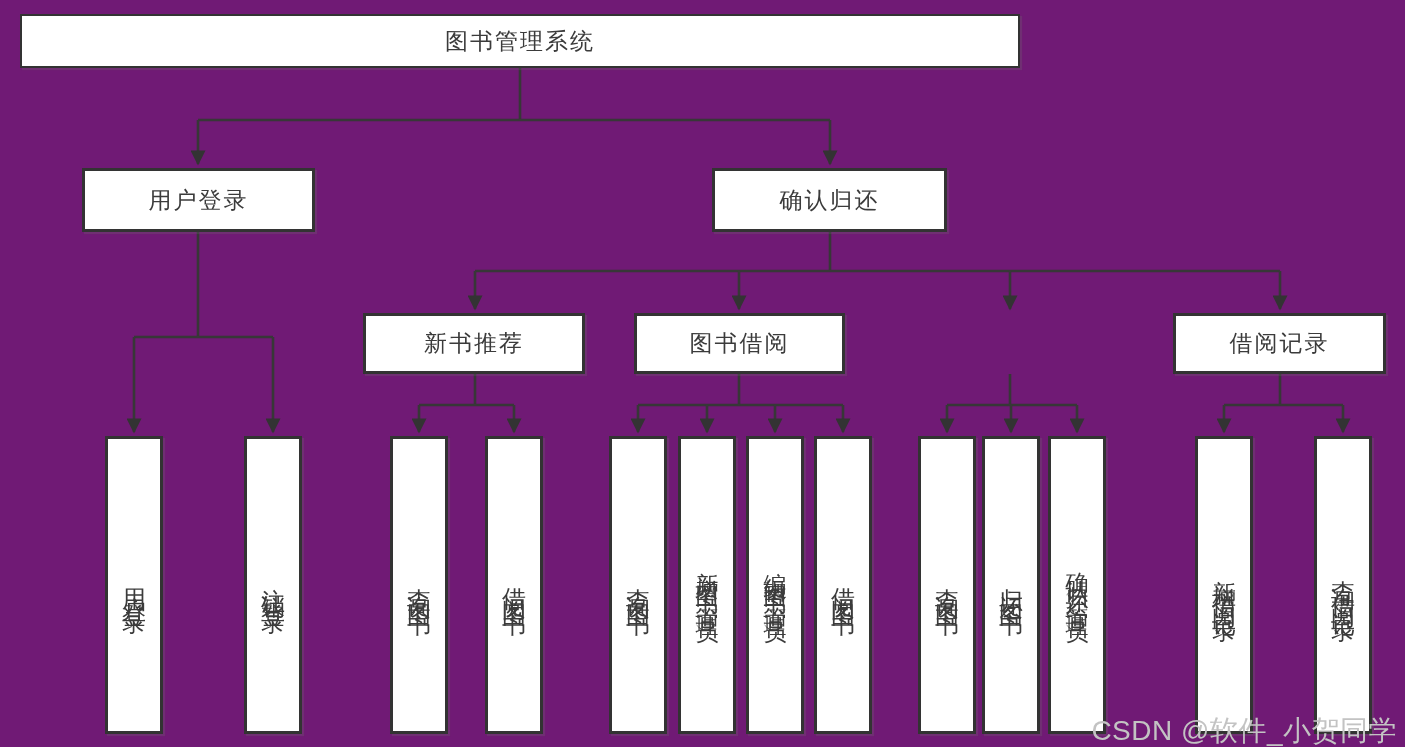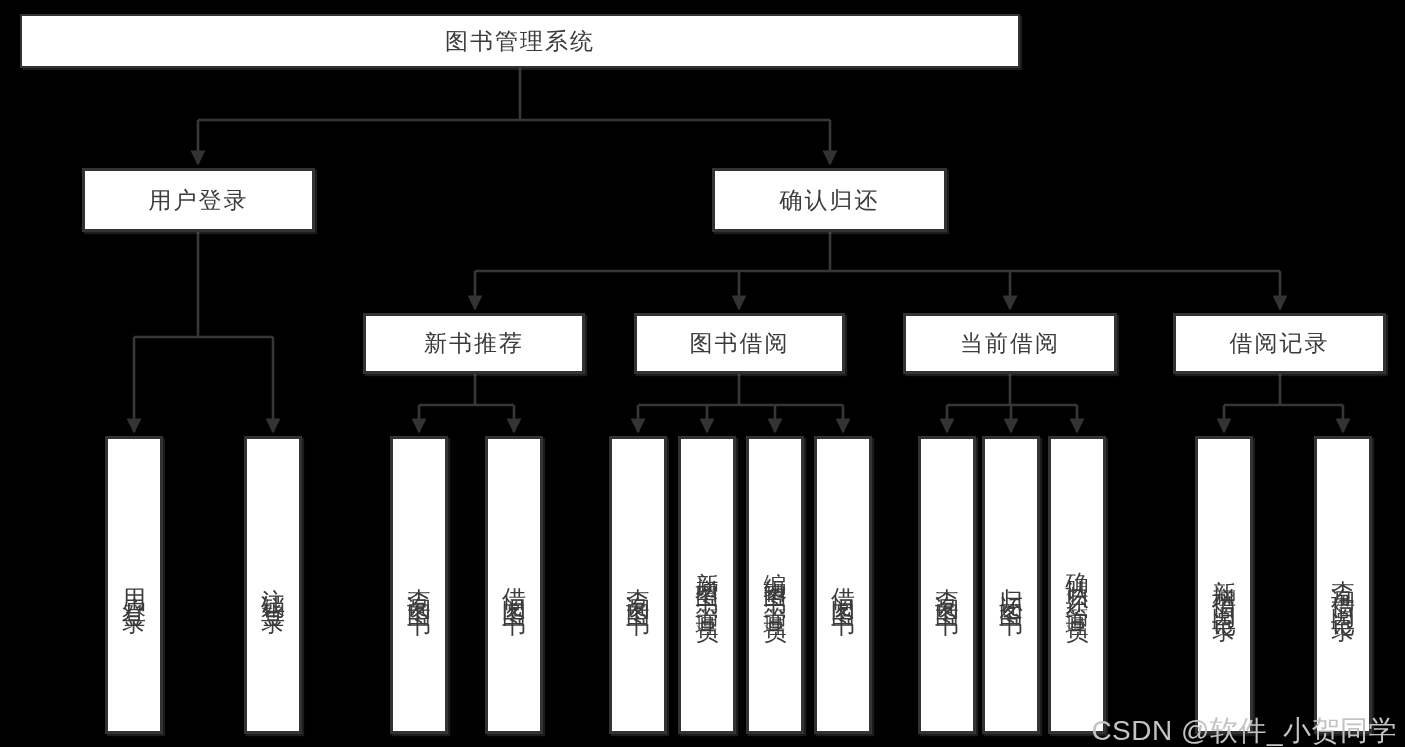--- a/index.html
+++ b/index.html
@@ -1,20 +1,20 @@
 <!DOCTYPE html>
 <html><head>
 <meta charset="utf-8">
 <style>
   html, body { margin: 0; padding: 0; background: #ffffff; }
   .stage {
     position: relative;
     width: 1405px;
     height: 747px;
-    background: #000000;
+    background: #701a75;
     font-family: "Liberation Sans", sans-serif;
     overflow: hidden;
   }
   .wires {
     position: absolute;
     left: 0; top: 0;
     width: 1405px; height: 747px;
   }
   .wire {
     fill: none;
@@ -135,23 +135,20 @@
   <div class="box" style="left:712px; top:168px; width:235px; height:64px;">
     <span class="lbl-h">确认归还</span>
   </div>
 
   <div class="box" style="left:634px; top:313px; width:211px; height:61px;">
     <span class="lbl-h">图书借阅</span>
   </div>
   <div class="box" style="left:363px; top:313px; width:222px; height:61px;">
     <span class="lbl-h">新书推荐</span>
   </div>
-  <div class="box" style="left:903px; top:313px; width:214px; height:61px;">
-    <span class="lbl-h">当前借阅</span>
-  </div>
   <div class="box" style="left:1173px; top:313px; width:213px; height:61px;">
     <span class="lbl-h">借阅记录</span>
   </div>
 
   <div class="box" style="left:105px; top:436px; width:58px; height:298px;">
     <span class="lbl-v">用户登录</span>
   </div>
   <div class="box" style="left:244px; top:436px; width:58px; height:298px;">
     <span class="lbl-v">注销登录</span>
   </div>

